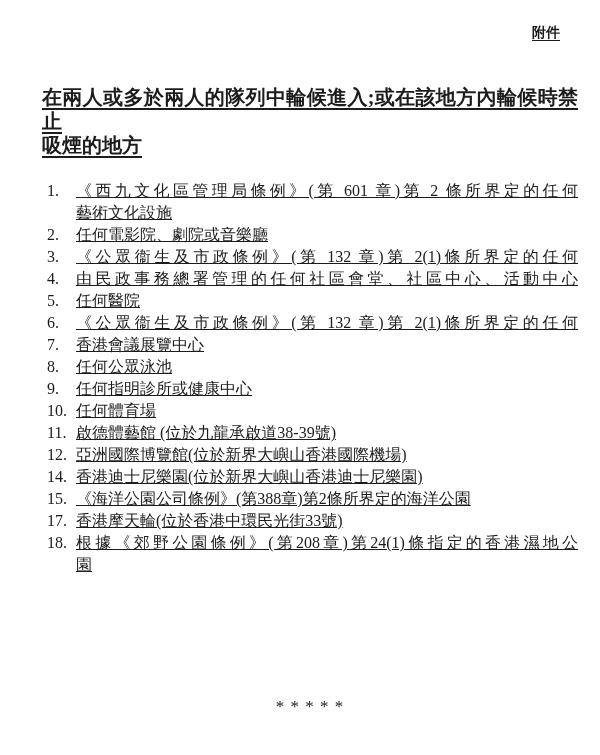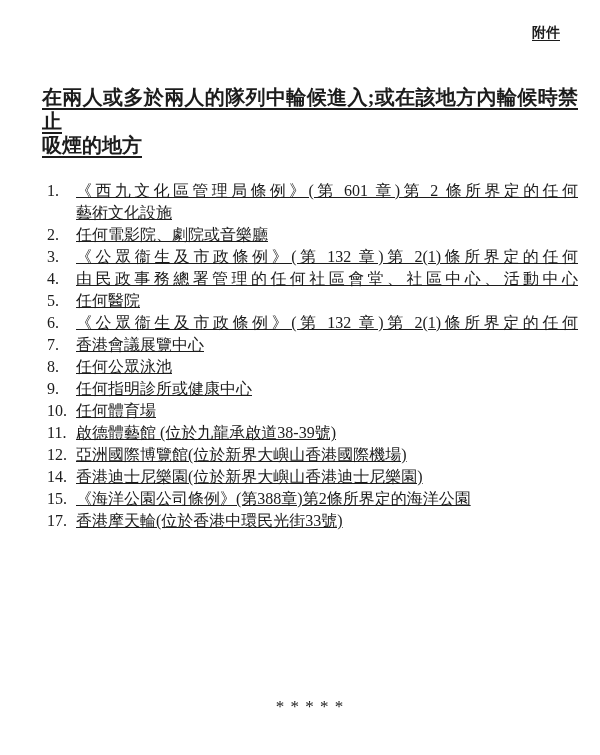--- a/index.html
+++ b/index.html
@@ -159,17 +159,24 @@
         <div class="content">
           <div class="line">《海洋公園公司條例》(第388章)第2條所界定的海洋公園</div>
         </div>
       </div>
       <div class="row">
         <span class="num">17.</span>
         <div class="content">
           <div class="line">香港摩天輪(位於香港中環民光街33號)</div>
         </div>
       </div>
+      <div class="row">
+        <span class="num">18.</span>
+        <div class="content">
+          <div class="line jline">根據《郊野公園條例》(第208章)第24(1)條指定的香港濕地公</div>
+          <div class="line">園</div>
+        </div>
+      </div>
     </div>
 
   <div class="stars">* * * * *</div>
 
 </div>
 
 </body></html>

